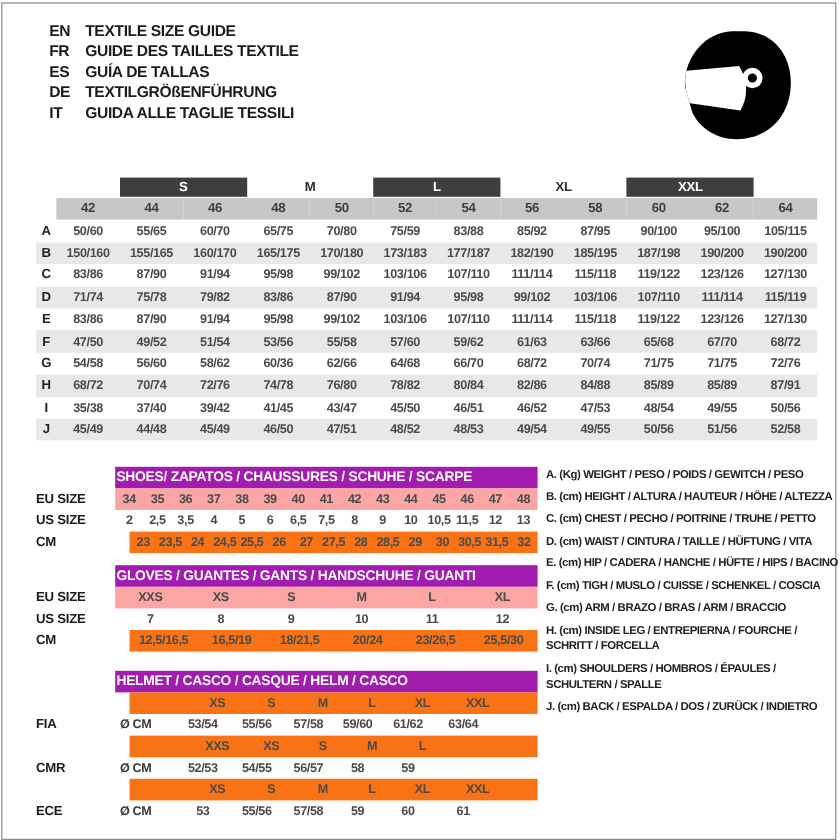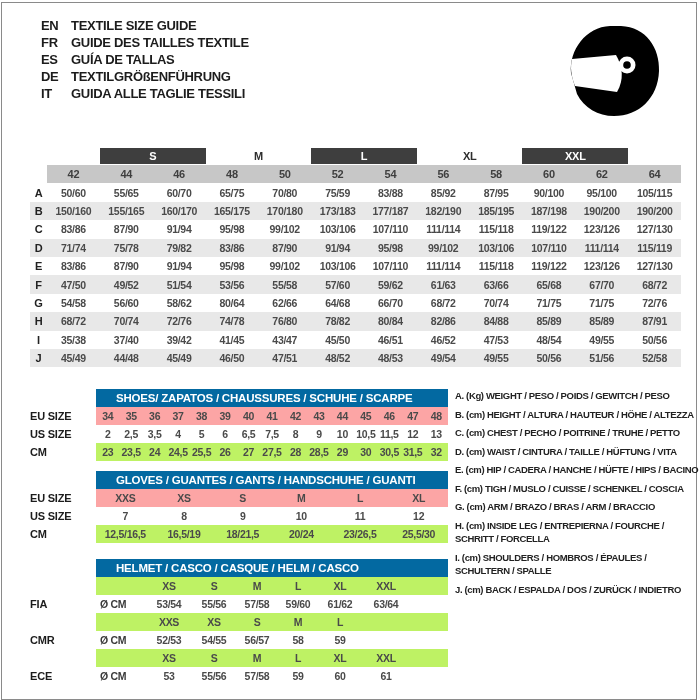--- a/index.html
+++ b/index.html
@@ -25,29 +25,29 @@
   .mt-row.groups{height:19px;}
   .group-box{background:#3e3e3e;color:#ffffff;font-size:11px;height:16px;line-height:16px;align-self:center;}
   .group-label{font-size:11px;color:#2e2e2e;}
   .mt-row.nums .cell{background:#c7c7c7;height:100%;line-height:18.4px;color:#3f3f3f;font-size:11px;}
   .mt-row.stripe{background:#e8e8e8;}
   .mt-letter{font-size:11px;color:#222222;}
 
   
   .lower{position:absolute;left:30px;top:389px;width:418px;}
   .sub-head{display:grid;grid-template-columns:66px 1fr;height:18px;}
-  .bar{background:#0369a1;color:#ffffff;font-weight:bold;font-size:11.5px;letter-spacing:-0.2px;line-height:18px;padding-left:20px;white-space:nowrap;}
+  .bar{background:#a21caf;color:#ffffff;font-weight:bold;font-size:11.5px;letter-spacing:-0.2px;line-height:18px;padding-left:1px;white-space:nowrap;}
   .sub-row{display:grid;grid-template-columns:66px 1fr;height:18px;}
   .row-label{display:flex;align-items:center;font-weight:bold;font-size:11px;color:#1c1c1c;letter-spacing:-0.2px;}
   .row-data{display:grid;align-items:center;text-align:center;font-size:10.5px;font-weight:bold;color:#4a4a4a;letter-spacing:-0.3px;height:100%;}
   .grid-shoes{grid-template-columns:repeat(15,1fr);}
   .grid-gloves{grid-template-columns:repeat(6,1fr);}
   .grid-helmet{grid-template-columns:50px 46px 44px 42px 40px 44px 48px 1fr;}
   .bg-med{background:#fca5a5;}
-  .bg-light{background:#bef264;}
+  .bg-light{background:#f97316;margin-left:12px;}
   .shoes{margin-bottom:10px;}
   .gloves{margin-bottom:16px;}
   .diam{text-align:left;padding-left:4px;color:#3a3a3a;}
 
   
   .legend{position:absolute;left:455px;top:389px;width:247px;}
   .legend-item{font-weight:bold;font-size:9.5px;letter-spacing:-0.35px;line-height:13.5px;color:#222222;margin-bottom:5px;}
 </style>
 </head>
 <body>
@@ -198,21 +198,21 @@
       <div class="val">63/66</div>
       <div class="val">65/68</div>
       <div class="val">67/70</div>
       <div class="val">68/72</div>
     </div>
     <div class="mt-row">
       <div class="mt-letter">G</div>
       <div class="val">54/58</div>
       <div class="val">56/60</div>
       <div class="val">58/62</div>
-      <div class="val">80/64</div>
+      <div class="val">60/36</div>
       <div class="val">62/66</div>
       <div class="val">64/68</div>
       <div class="val">66/70</div>
       <div class="val">68/72</div>
       <div class="val">70/74</div>
       <div class="val">71/75</div>
       <div class="val">71/75</div>
       <div class="val">72/76</div>
     </div>
     <div class="mt-row stripe">

